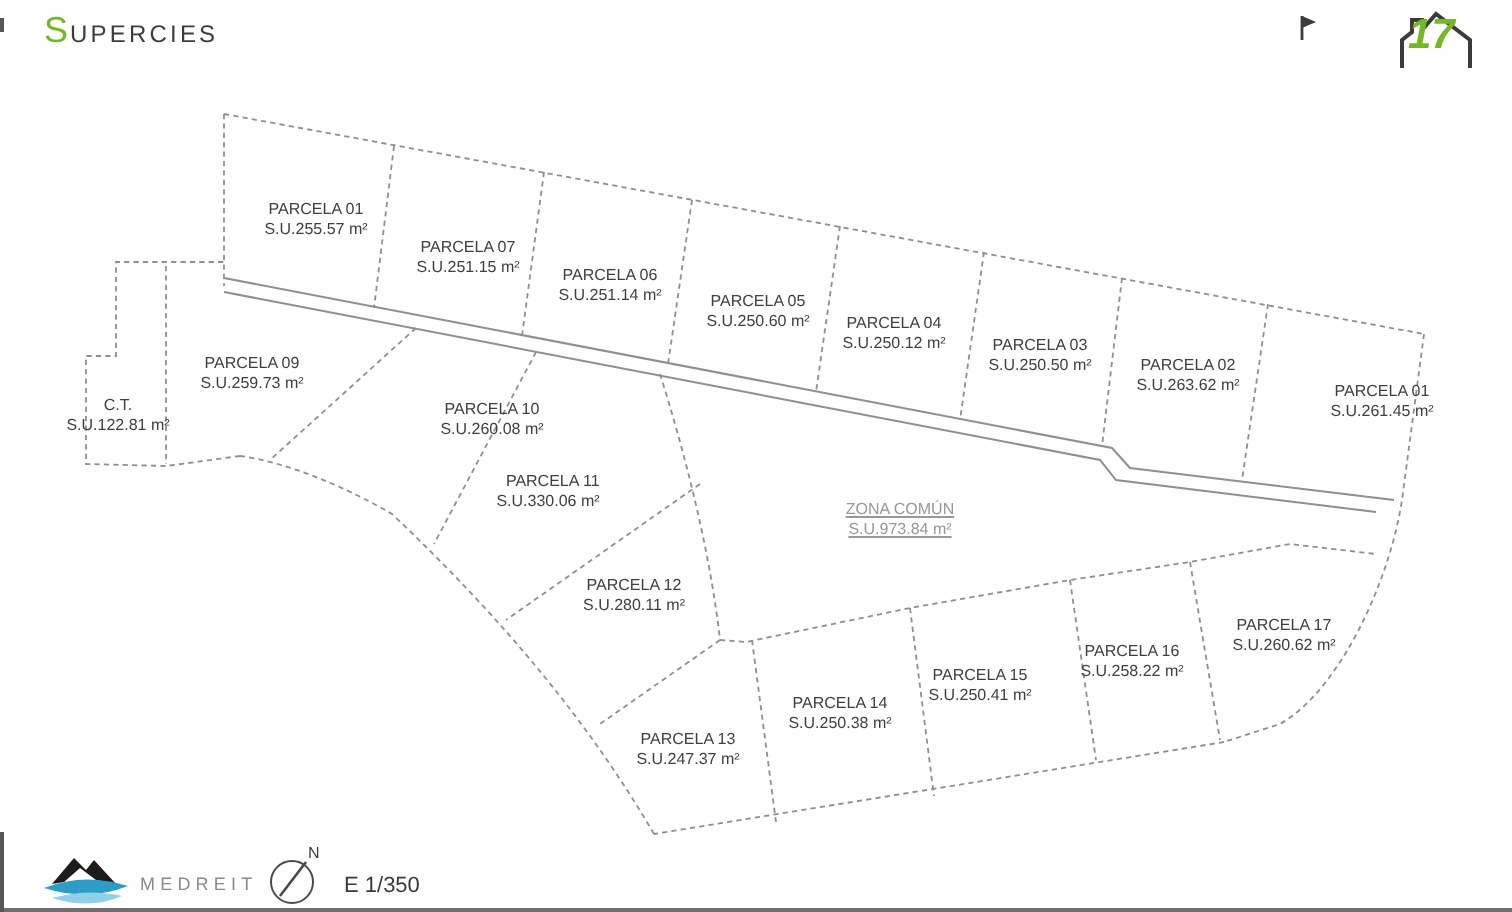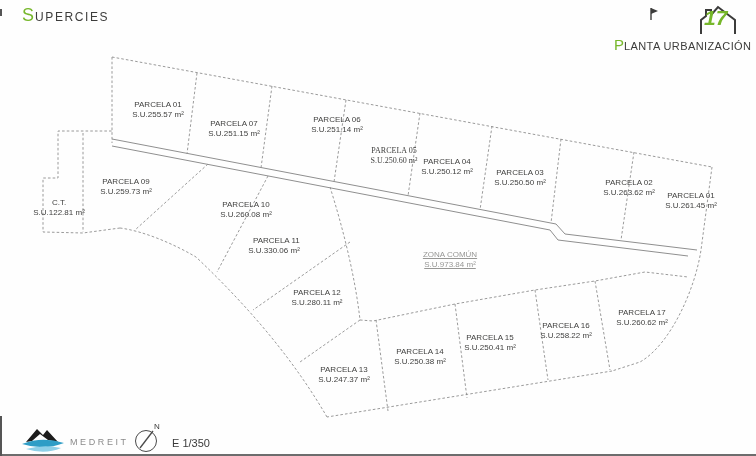--- a/index.html
+++ b/index.html
@@ -54,23 +54,20 @@
   <svg class="brand-house" width="130" height="34" viewBox="0 0 130 34">
 
     <path d="M87,31 L87,17 L92,13 L92,7 L97,7 L97,12 L104,4 L121,17 L121,31" fill="none" stroke="#3c3c3b" stroke-width="2"></path>
 
     <g>
       <line x1="37" y1="17" x2="37" y2="5" stroke="#3c3c3b" stroke-width="1.4"></line>
       <path d="M37,5 L44,8 L37,11 Z" fill="#3c3c3b"></path>
     </g>
   </svg>
   <span class="brand-17">17</span>
-  <div class="brand-sub">
-    <span class="initial">P</span><span class="rest">LANTA URBANIZACIÓN</span>
-  </div>
 </div>
 
 <svg class="plan-svg" width="756" height="456" viewBox="0 0 756 456">
   <g fill="none" stroke="#8f8f8f" stroke-width="0.9" stroke-dasharray="2.6 2.1">
 
     <path d="M112,57 L712,167"></path>
     <path d="M712,167 L701,250 C695,290 670,345 640,362 L612,371"></path>
     <path d="M612,371 L327,417"></path>
     <path d="M327,417 C295,362 252,310 196,257 C172,243 143,231 120,228"></path>
     <path d="M120,228 L83,233 L43,232 L43,178 L58,178 L58,131 L112,131"></path>
@@ -103,37 +100,37 @@
     <path d="M112,139 L556,224 L565,234 L697,250"></path>
     <path d="M112,146 L550,230 L558,240 L688,256"></path>
   </g>
 </svg>
 
 <div>
     <div class="parcel-label" style="left: 691px; top: 191px;">
       <div>PARCELA 01</div>
       <div>S.U.261.45 m²</div>
     </div>
-    <div class="parcel-label" style="left: 594px; top: 178px; margin-left: 35px;">
+    <div class="parcel-label" style="left: 594px; top: 178px;">
       <div>PARCELA 02</div>
       <div>S.U.263.62 m²</div>
     </div>
     <div class="parcel-label" style="left: 520px; top: 168px;">
       <div>PARCELA 03</div>
       <div>S.U.250.50 m²</div>
     </div>
     <div class="parcel-label" style="left: 447px; top: 157px;">
       <div>PARCELA 04</div>
       <div>S.U.250.12 m²</div>
     </div>
-    <div class="parcel-label" style="left: 394px; top: 146px; font-family: Liberation Serif, serif;">
+    <div class="parcel-label" style="left: 379px; top: 146px;">
       <div>PARCELA 05</div>
       <div>S.U.250.60 m²</div>
     </div>
-    <div class="parcel-label" style="left: 305px; top: 115px; margin-left: 32px;">
+    <div class="parcel-label" style="left: 305px; top: 133px;">
       <div>PARCELA 06</div>
       <div>S.U.251.14 m²</div>
     </div>
     <div class="parcel-label" style="left: 234px; top: 119px;">
       <div>PARCELA 07</div>
       <div>S.U.251.15 m²</div>
     </div>
     <div class="parcel-label" style="left: 158px; top: 100px;">
       <div>PARCELA 01</div>
       <div>S.U.255.57 m²</div>

